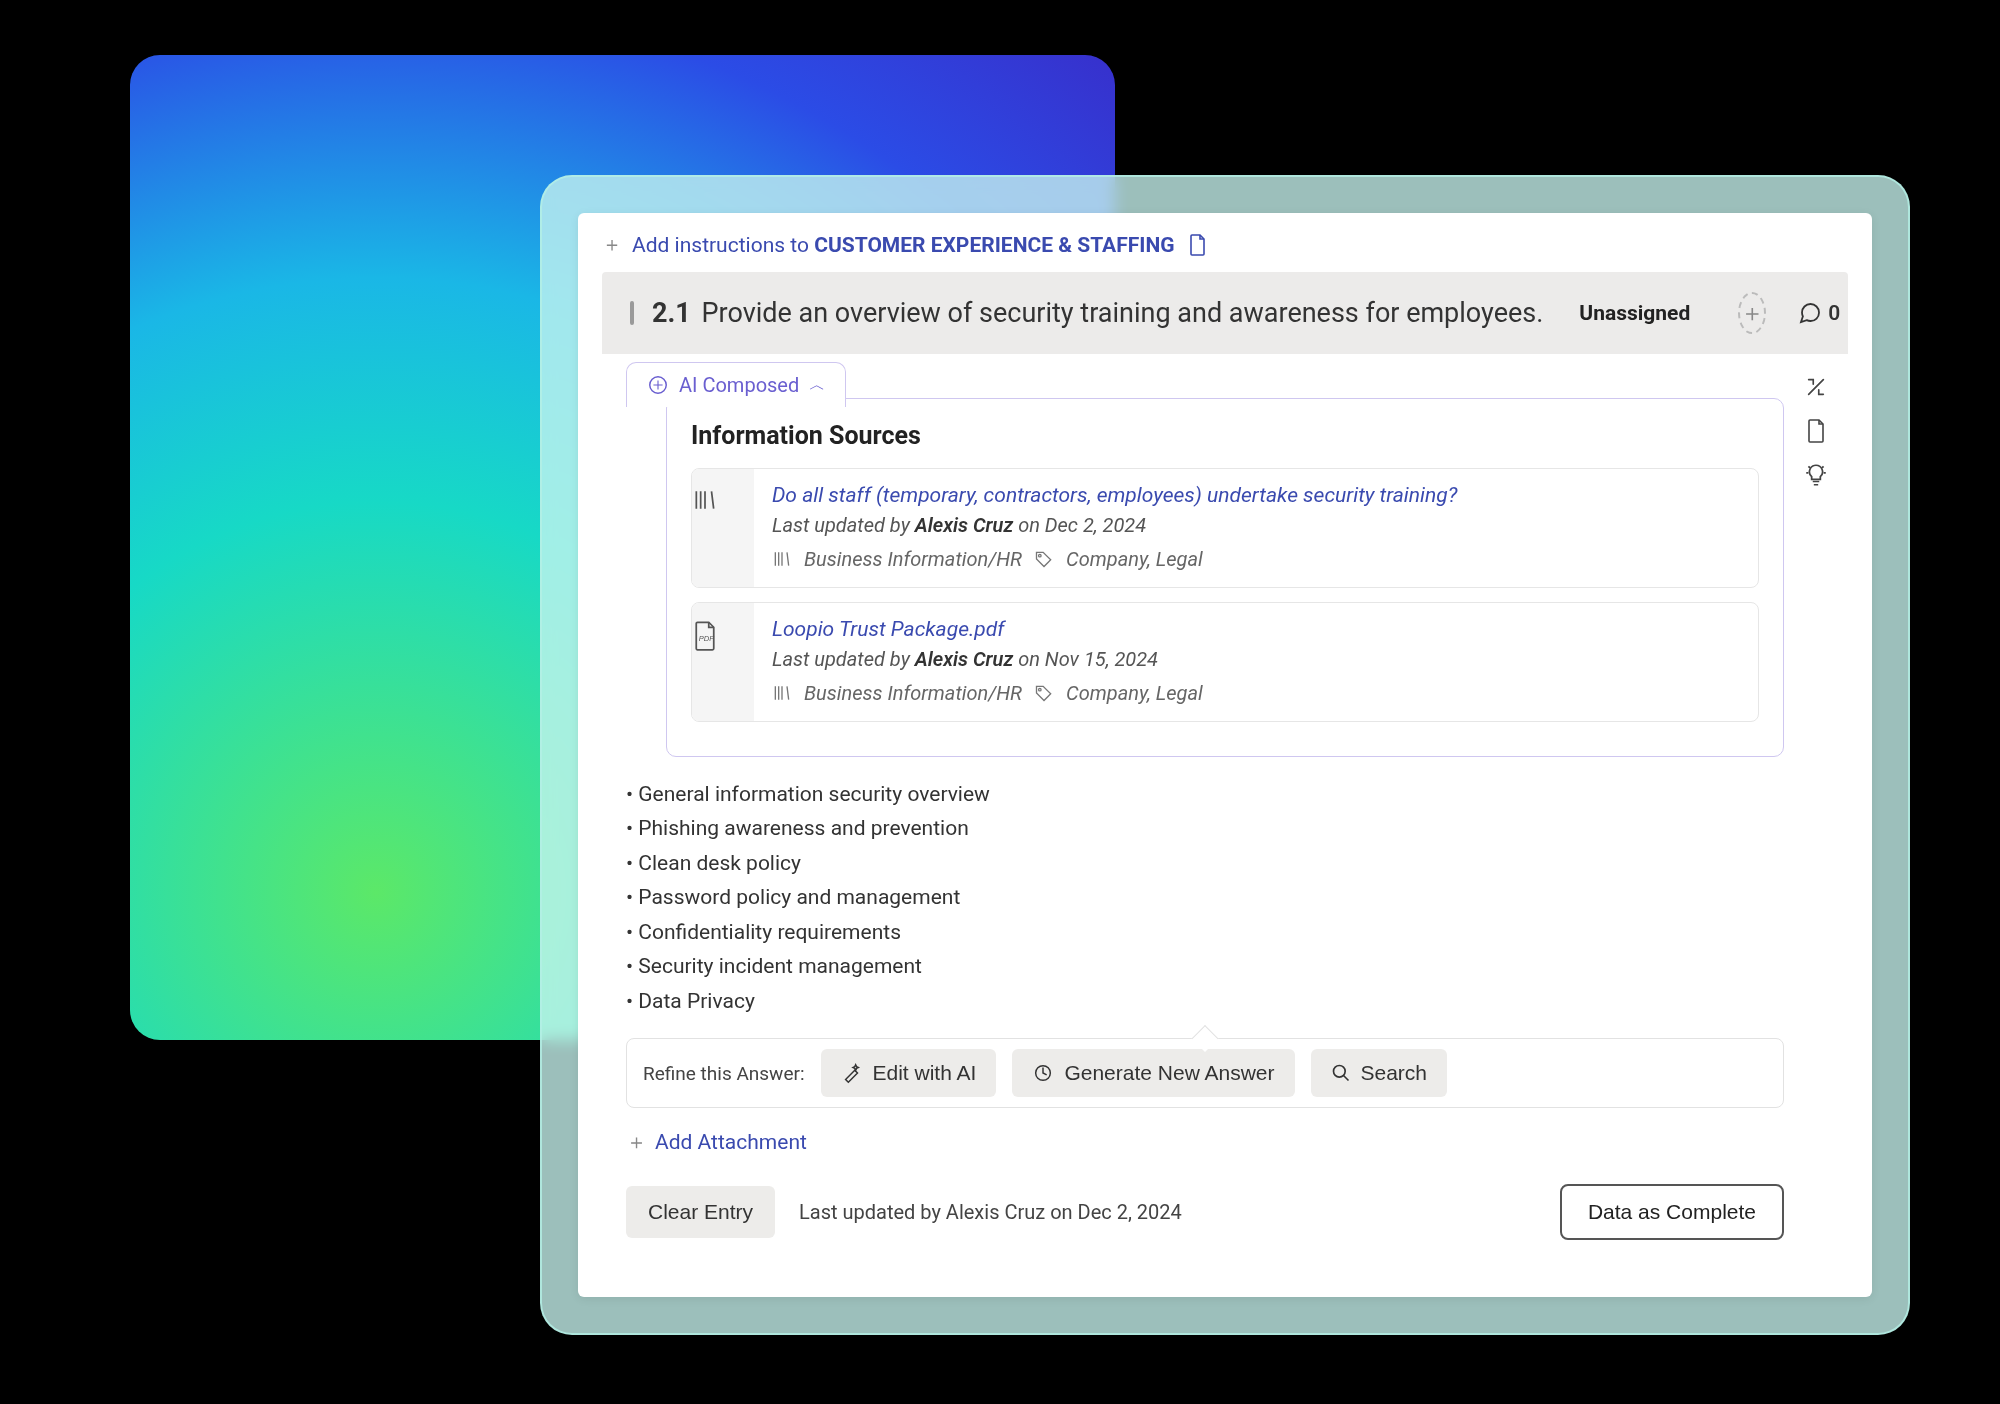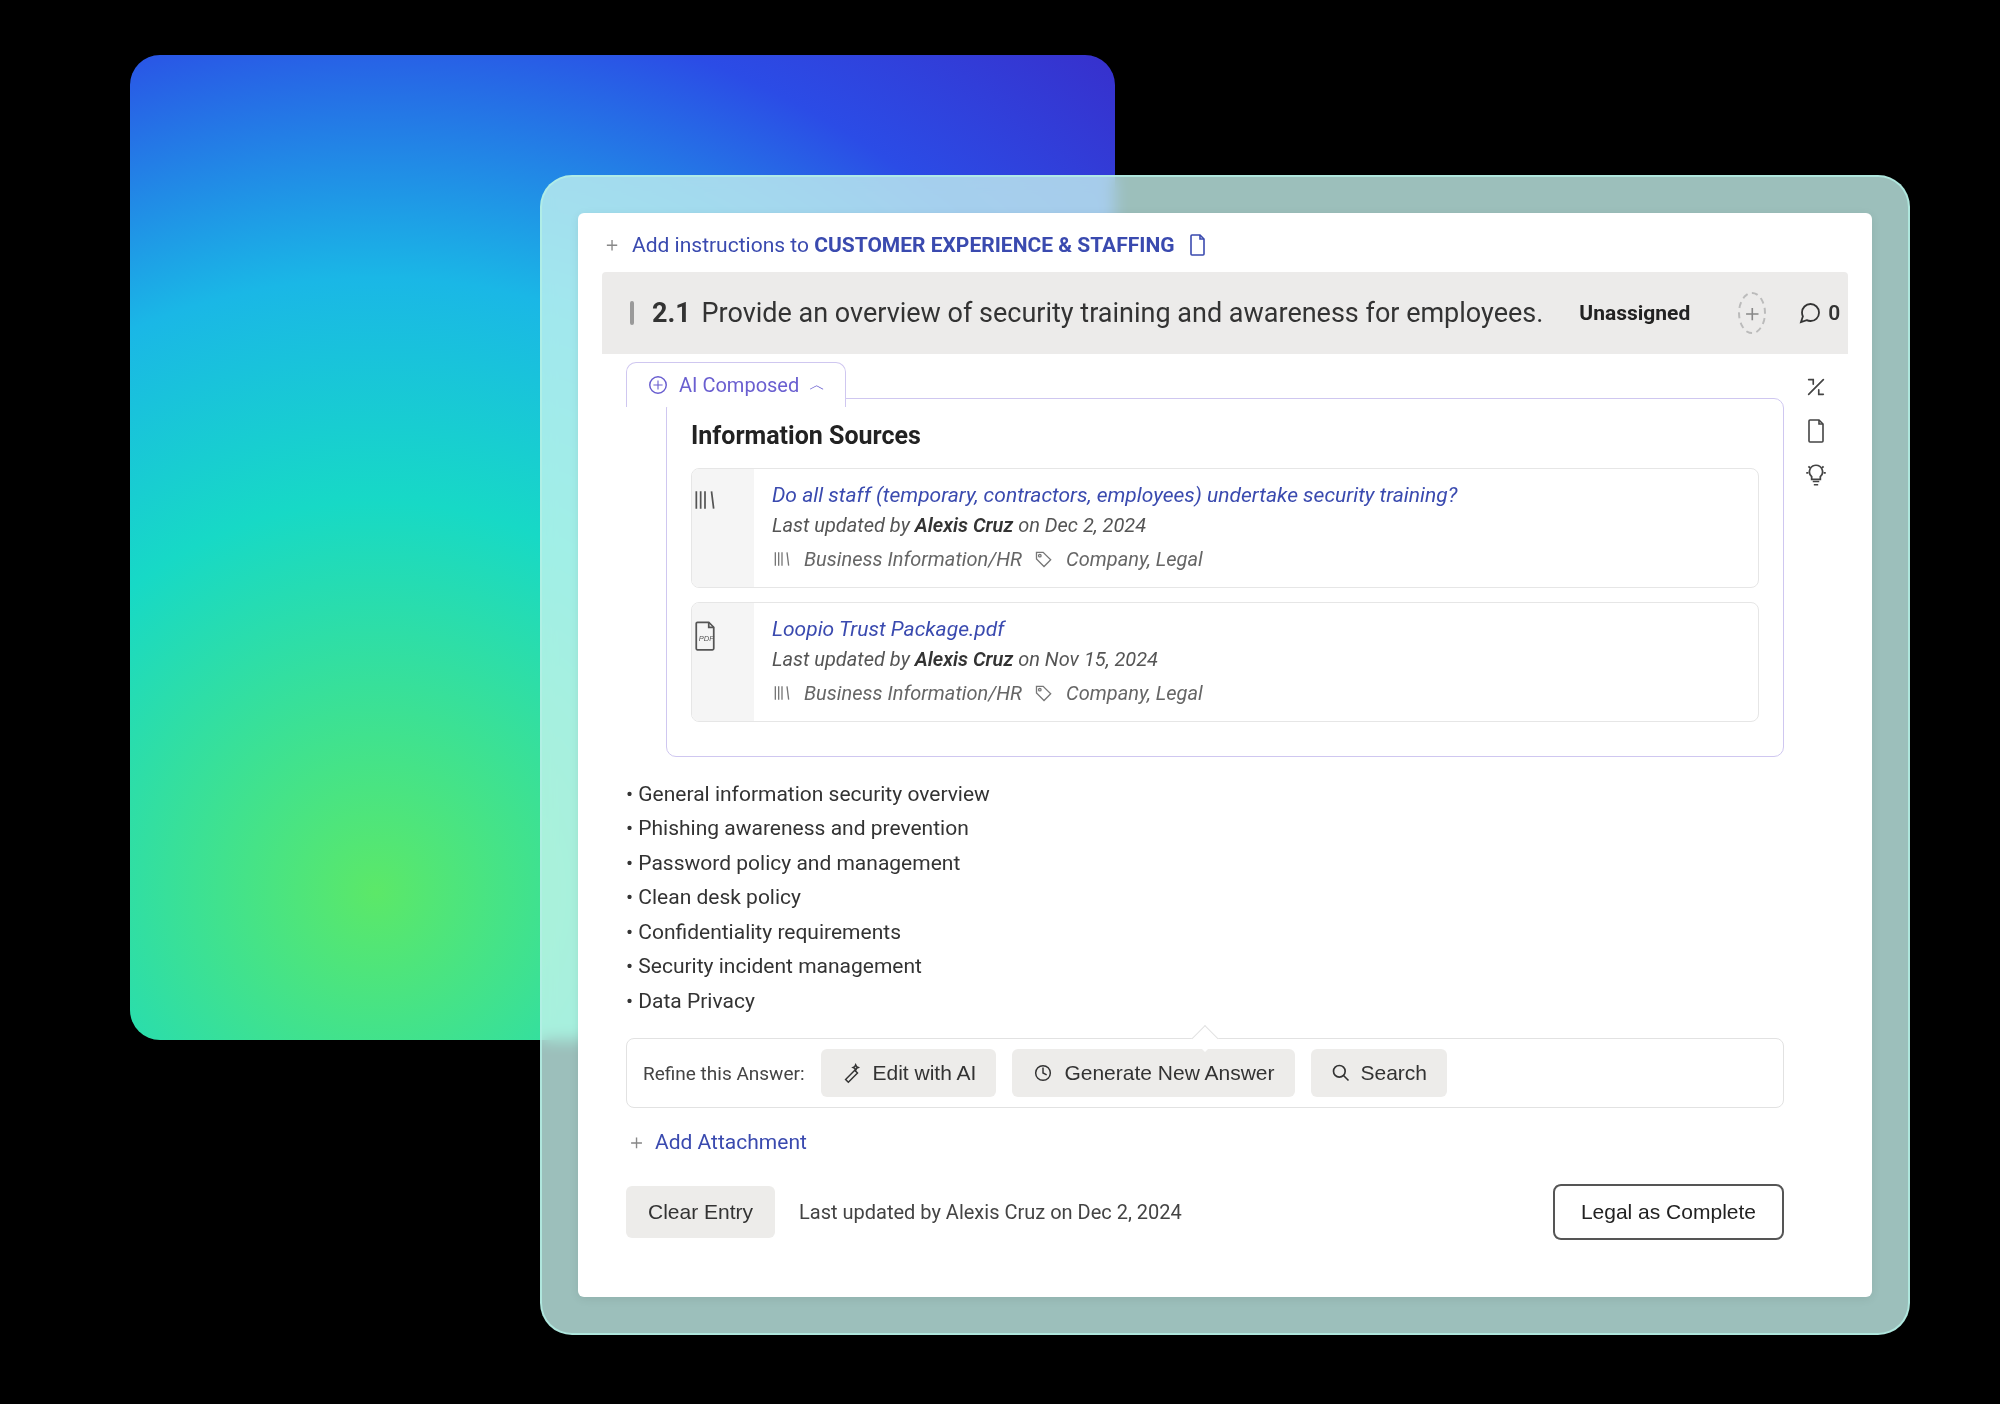--- a/index.html
+++ b/index.html
@@ -367,22 +367,22 @@
                 </span>
                 <span>Company, Legal</span>
               </div>
             </div>
           </div>
         </div>
 
         <div class="answer-text">
           <div class="bullet">• General information security overview</div>
           <div class="bullet">• Phishing awareness and prevention</div>
+          <div class="bullet">• Clean desk policy</div>
           <div class="bullet">• Password policy and management</div>
-          <div class="bullet">• Clean desk policy</div>
           <div class="bullet">• Confidentiality requirements</div>
           <div class="bullet">• Security incident management</div>
           <div class="bullet">• Data Privacy</div>
         </div>
 
         <div class="refine-bar">
           <span class="refine-label">Refine this Answer:</span>
           <button class="chip-btn">
             <span>
               <svg width="22" height="22" viewBox="0 0 24 24" fill="none" stroke="#333" stroke-width="1.6">
@@ -413,21 +413,21 @@
         </div>
 
         <div class="add-attachment">
           <span class="plus-ico">＋</span>
           <span>Add Attachment</span>
         </div>
 
         <div class="footer-bar">
           <button class="btn-plain">Clear Entry</button>
           <span class="footer-meta">Last updated by Alexis Cruz on Dec 2, 2024</span>
-          <button class="btn-outline">Legal as Complete</button>
+          <button class="btn-outline">Data as Complete</button>
         </div>
 
       </div>
 
       <div class="right-rail">
         <div class="rail-ico">
           <svg width="22" height="22" viewBox="0 0 24 24" fill="none" stroke="#444" stroke-width="1.8">
               <path d="M4 20L20 4M4 4l5 0 0 5M20 20l-5 0 0-5" stroke-linecap="round"></path>
             </svg>
         </div>

